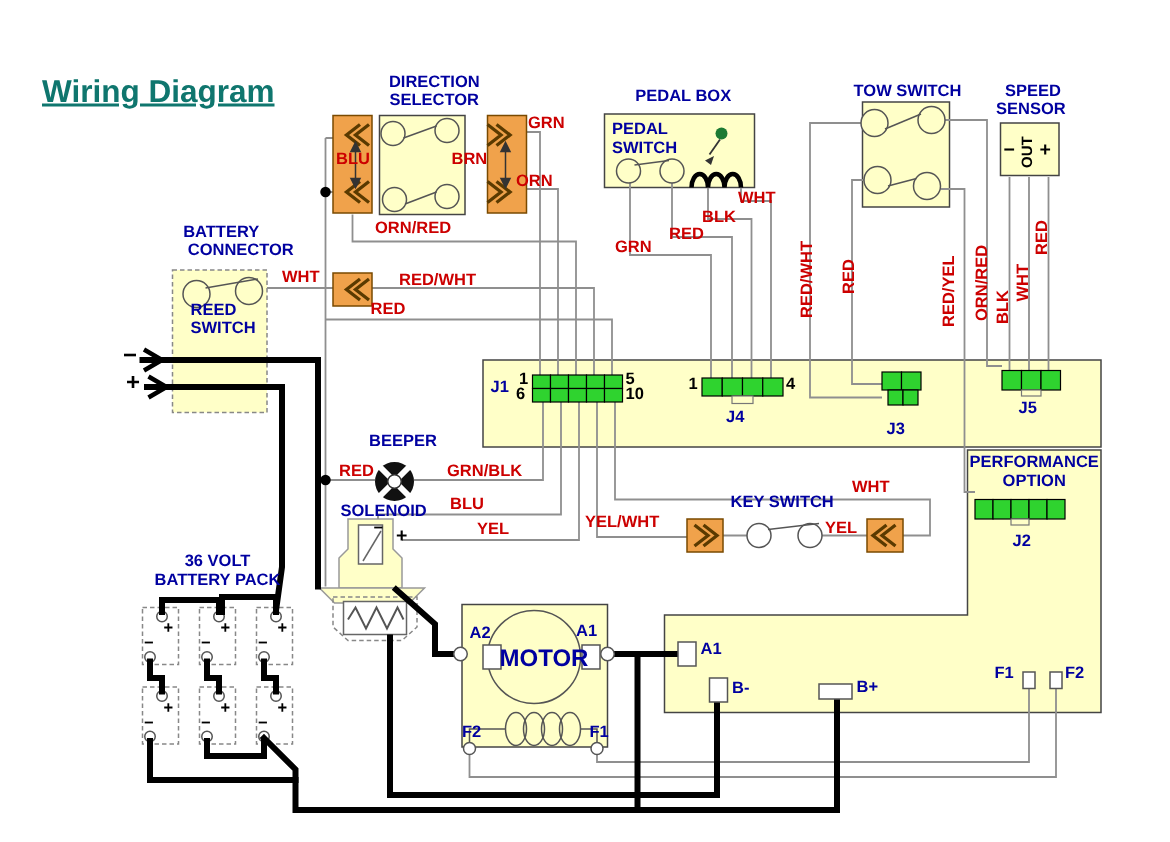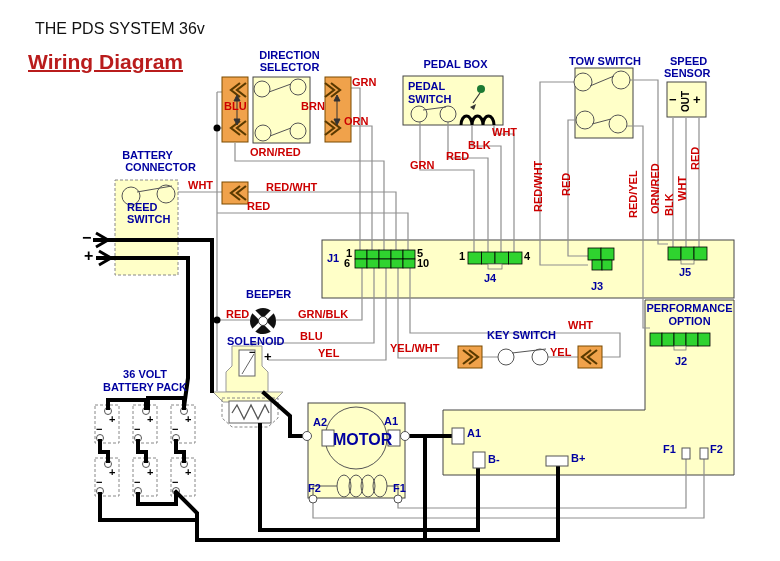--- a/index.html
+++ b/index.html
@@ -8,21 +8,21 @@
   #stage svg{position:absolute;left:0;top:0;}
   .lb{position:absolute;white-space:nowrap;}
   .bl{font-size:11px;font-weight:bold;color:#0000a0;}
   .rl{font-size:11px;font-weight:bold;color:#cc0000;}
   .kl{font-size:11px;font-weight:bold;color:#000;}
   .vl{font-size:11px;font-weight:bold;color:#cc0000;transform-origin:0 0;transform:rotate(-90deg);}
   .vk{font-size:10px;font-weight:bold;color:#000;transform-origin:0 0;transform:rotate(-90deg);}
   .big{font-size:16px;font-weight:bold;color:#000;}
   .ctr{text-align:center;}
   .t1{font-size:16px;color:#111;}
-  .t2{font-size:21px;font-weight:bold;color:#b91c1c;text-decoration:underline;text-decoration-thickness:2px;}
+  .t2{font-size:21px;font-weight:bold;color:#0f766e;text-decoration:underline;text-decoration-thickness:2px;}
 </style>
 </head>
 <body>
 
 <div id="stage">
 
 <svg width="780" height="561" viewBox="0 0 780 561">
 
   <g stroke="#444" stroke-width="1" fill="#ffffc8">
     <rect x="253" y="77" width="57" height="66"></rect>
@@ -242,21 +242,20 @@
 
   <g fill="#fff" stroke="#555" stroke-width="1">
     <rect x="452" y="428" width="12" height="16"></rect>
     <rect x="473" y="452" width="12" height="16"></rect>
     <rect x="546" y="456" width="22" height="10"></rect>
     <rect x="682" y="448" width="8" height="11"></rect>
     <rect x="700" y="448" width="8" height="11"></rect>
   </g>
 </svg>
 
-<div class="lb t1" style="left:35px;top:20px">THE PDS SYSTEM 36v</div>
 <div class="lb t2" style="left:28px;top:50px">Wiring Diagram</div>
 
 <div class="lb bl ctr" style="left:232px;top:49px;width:115px">DIRECTION</div>
 <div class="lb bl ctr" style="left:232px;top:61px;width:115px">SELECTOR</div>
 <div class="lb rl" style="left:352px;top:76px">GRN</div>
 <div class="lb rl" style="left:224px;top:100px">BLU</div>
 <div class="lb rl" style="left:301px;top:100px">BRN</div>
 <div class="lb rl" style="left:344px;top:115px">ORN</div>
 <div class="lb rl" style="left:250px;top:146px">ORN/RED</div>
 

